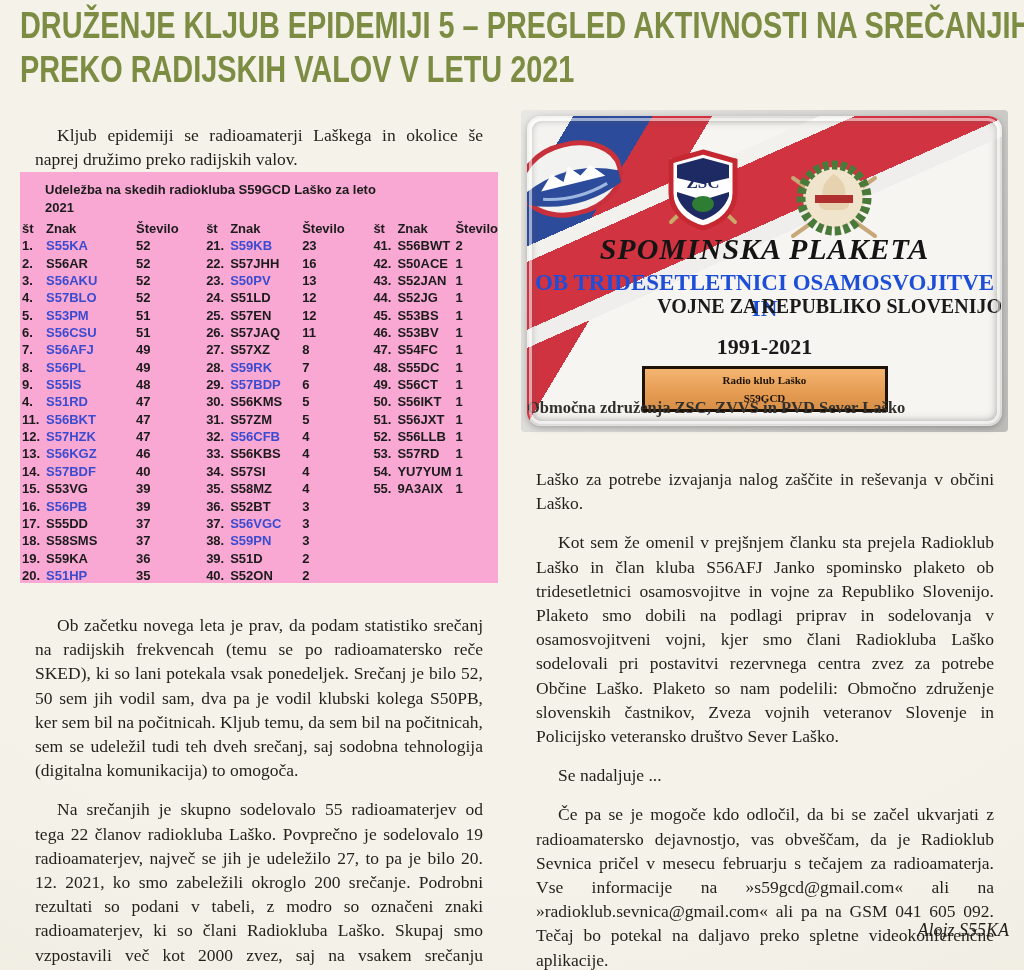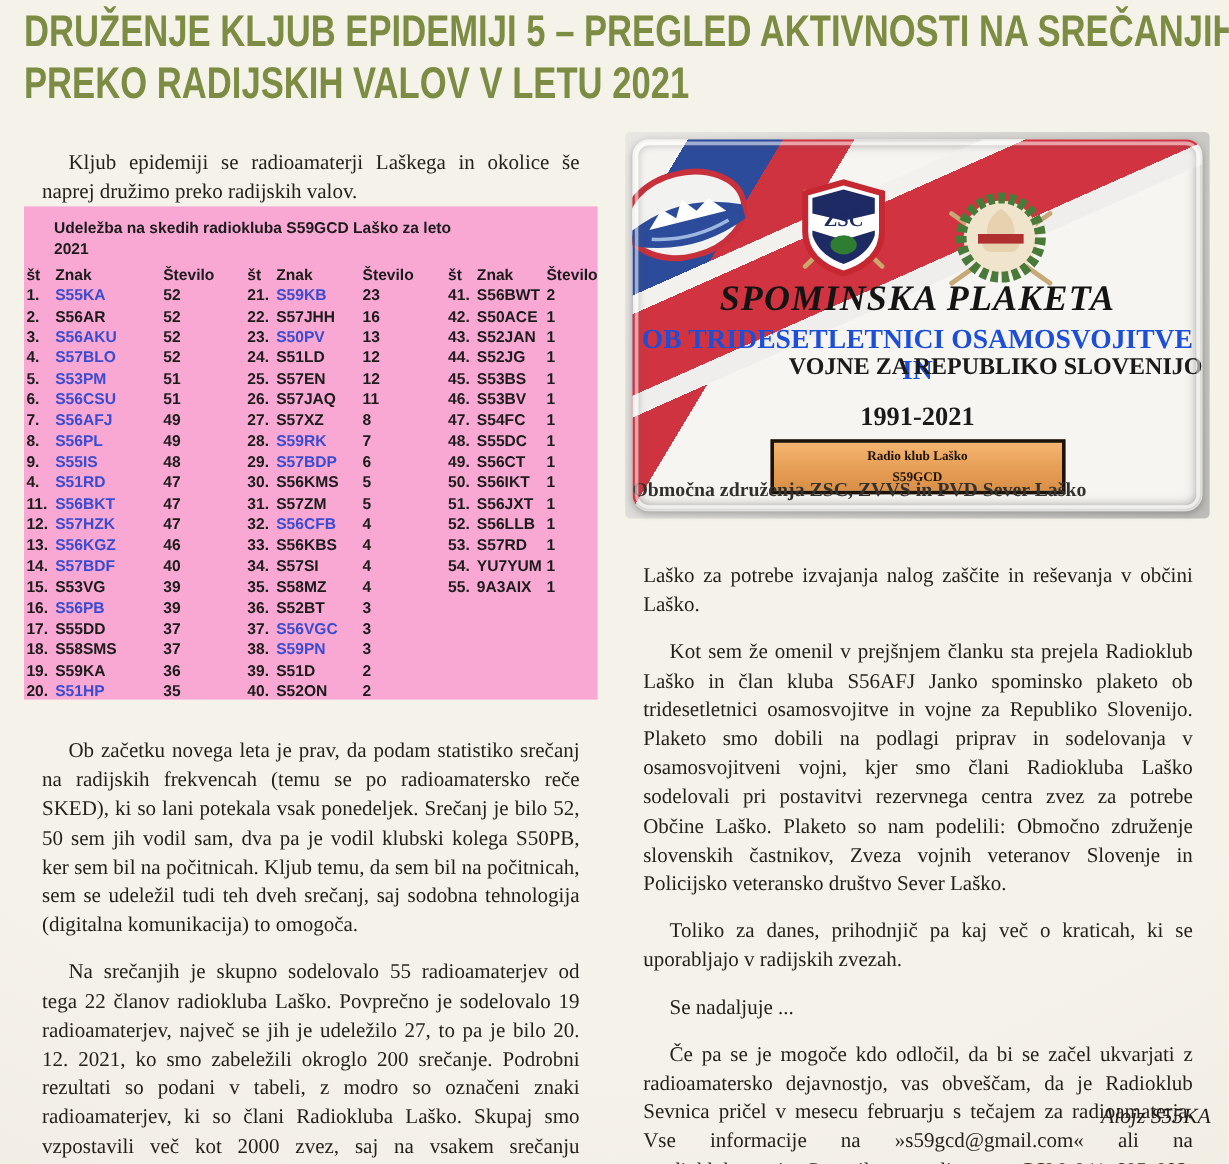--- a/index.html
+++ b/index.html
@@ -342,19 +342,18 @@
     </div>
 
     <div class="pl-bottom">Območna združenja ZSC, ZVVS in PVD Sever Laško</div>
     <div class="bevel"></div>
   </div>
 </div>
 
 <div class="col-right" style="top:452px;">
     <p class="body noindent">Laško za potrebe izvajanja nalog zaščite in reševanja v občini Laško.</p>
     <p class="body">Kot sem že omenil v prejšnjem članku sta prejela Radioklub Laško in član kluba S56AFJ Janko spominsko plaketo ob tridesetletnici osamosvojitve in vojne za Republiko Slovenijo. Plaketo smo dobili na podlagi priprav in sodelovanja v osamosvojitveni vojni, kjer smo člani Radiokluba Laško sodelovali pri postavitvi rezervnega centra zvez za potrebe Občine Laško. Plaketo so nam podelili: Območno združenje slovenskih častnikov, Zveza vojnih veteranov Slovenje in Policijsko veteransko društvo Sever Laško.</p>
-    <p class="body">Toliko za danes, prihodnjič pa kaj več o kraticah, ki se uporabljajo v radijskih zvezah.</p>
     <p class="body">Se nadaljuje ...</p>
     <p class="body">Če pa se je mogoče kdo odločil, da bi se začel ukvarjati z radioamatersko dejavnostjo, vas obveščam, da je Radioklub Sevnica pričel v mesecu februarju s tečajem za radioamaterja. Vse informacije na »s59gcd@gmail.com« ali na »radioklub.sevnica@gmail.com« ali pa na GSM 041 605 092. Tečaj bo potekal na daljavo preko spletne videokonferenčne aplikacije.</p>
   </div>
 <div class="col-right" style="top:917px;">
   <div class="sig">Alojz S55KA</div>
 </div>
 
 </body></html>

